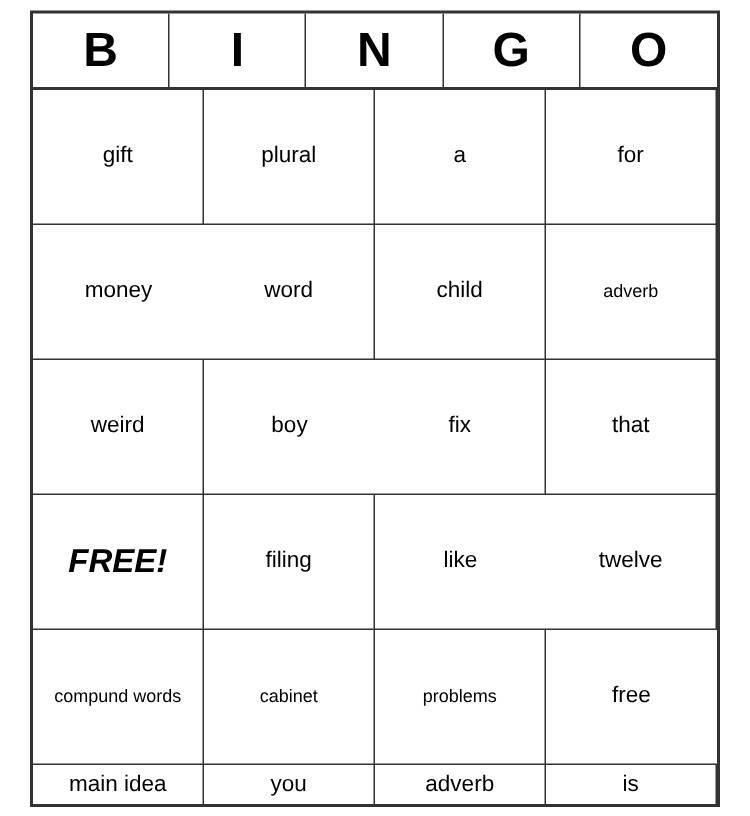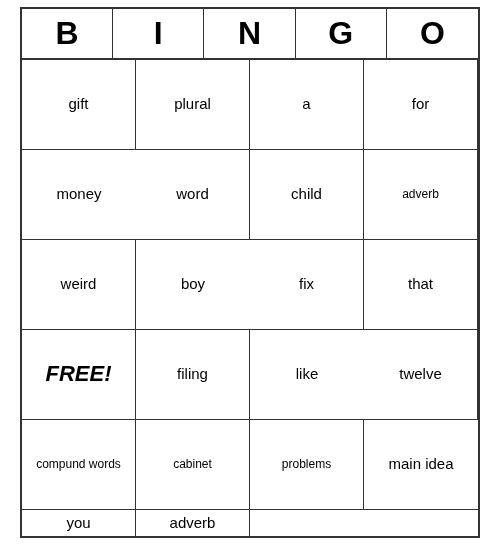--- a/index.html
+++ b/index.html
@@ -101,17 +101,19 @@
       <div class="bingo-cell">boy</div>
       <div class="bingo-cell">fix</div>
       <div class="bingo-cell">that</div>
       <div class="bingo-cell free-cell">FREE!</div>
       <div class="bingo-cell">filing</div>
       <div class="bingo-cell">like</div>
       <div class="bingo-cell">twelve</div>
       <div class="bingo-cell small-text">compund words</div>
       <div class="bingo-cell small-text">cabinet</div>
       <div class="bingo-cell small-text">problems</div>
+      <div class="bingo-cell">free</div>
       <div class="bingo-cell">main idea</div>
       <div class="bingo-cell">you</div>
       <div class="bingo-cell">adverb</div>
+      <div class="bingo-cell">is</div>
     </div>
 </div>
 
 </body></html>

